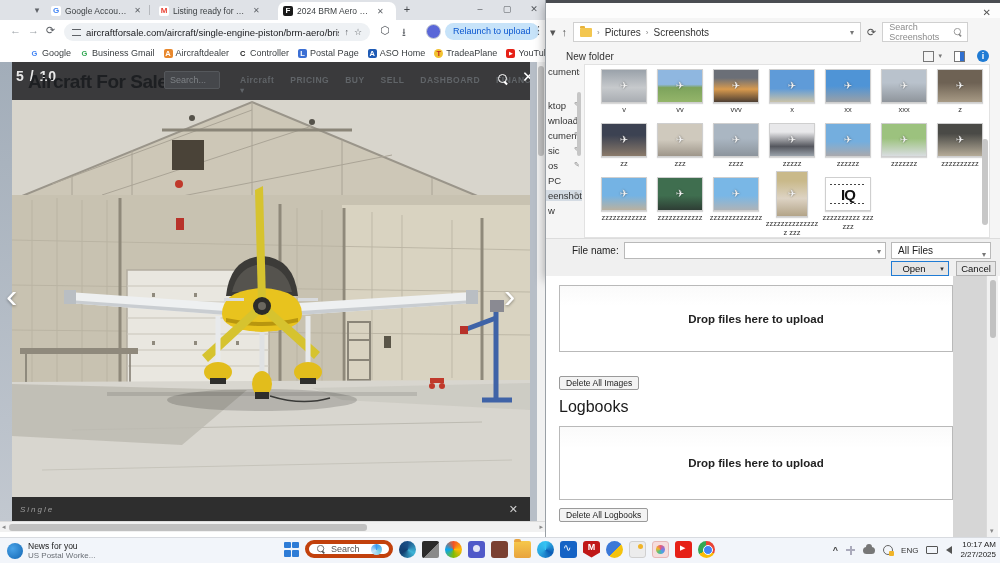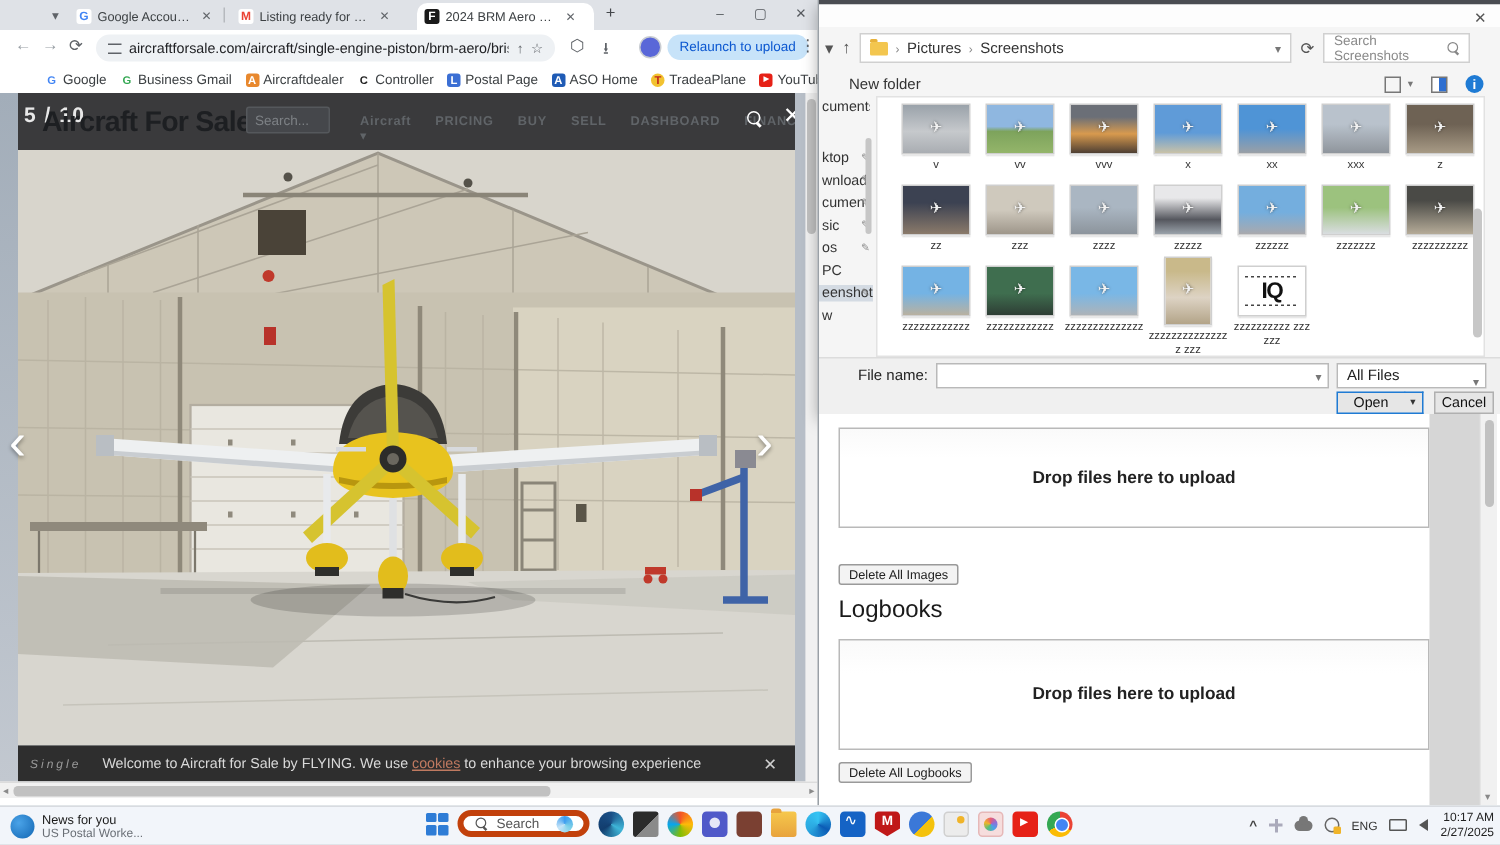--- a/index.html
+++ b/index.html
@@ -68,21 +68,21 @@
   .dlg-topline { position:absolute; left:0; top:0; width:455px; height:3px; background:#4a4d52; }
   .dlg-title { position:absolute; left:0; top:3px; width:455px; height:15px; background:#fdfdfd; }
   .dlg-x { position:absolute; right:10px; top:4px; color:#555; font-size:10px; }
   .dlg-toolbar { position:absolute; left:0; top:18px; width:455px; height:28px; display:flex; align-items:center; gap:6px; padding:0 4px; }
   .dlg-navic { color:#555; font-size:11px; }
   .crumb { width:288px; height:20px; background:#fff; border:1px solid #d0d0d0; display:flex; align-items:center; gap:5px; padding:0 6px; font-size:10px; color:#333; }
   .crumb .sep { color:#888; font-size:8px; }
   .crumb .dd { margin-left:auto; color:#777; font-size:8px; }
   .folder-y { width:12px; height:9px; background:#f3c64f; border-radius:1px; position:relative; }
   .folder-y::before { content:""; position:absolute; left:0; top:-2px; width:5px; height:2px; background:#e7b23c; border-radius:1px 1px 0 0; }
-  .dlgsearch { width:98px; height:20px; background:#fff; border:1px solid #d0d0d0; display:flex; align-items:center; padding:0 6px; font-size:9px; color:#8a8a8a; }
+  .dlgsearch { width:86px; height:20px; background:#fff; border:1px solid #d0d0d0; display:flex; align-items:center; padding:0 6px; font-size:9px; color:#8a8a8a; }
   .dlgsearch .mag { margin-left:auto; color:#888; transform:scale(.8); }
   .cmdbar { position:absolute; left:0; top:48px; width:455px; height:16px; display:flex; align-items:center; padding:0 12px; }
   .newfolder { font-size:10px; color:#333; margin-left:8px; }
   .viewics { margin-left:auto; display:flex; gap:12px; align-items:center; }
   .vic { width:11px; height:11px; border:1px solid #777; }
   .vic.split { background:linear-gradient(90deg,#fff 50%,#2f6fd0 50%); }
   .vic-dd { color:#777; font-size:7px; margin-left:-8px; }
   .info-i { width:12px; height:12px; border-radius:50%; background:#1f7bd4; color:#fff; font-size:9px; font-weight:bold; text-align:center; line-height:12px; }
   .dlg-body { position:absolute; left:0; top:64px; width:455px; height:174px; }
   .dlg-side { position:absolute; left:0; top:0; width:36px; height:174px; font-size:9.5px; color:#333; }
@@ -437,21 +437,20 @@
 
       <rect x="212" y="198" width="20" height="3" fill="#d8dadd"></rect>
       <rect x="286" y="198" width="20" height="3" fill="#d8dadd"></rect>
     </svg>
 
     <span class="chev" style="left:6px; top:218px;">‹</span>
     <span class="chev" style="left:504px; top:218px;">›</span>
 
     <div class="cookie">
       <span class="pre">Single</span>
-      <span class="msg"><span>Welcome to Aircraft for Sale by FLYING. We use </span><a href="#">cookies</a><span> to enhance your browsing experience</span></span>
       <span class="cx">✕</span>
     </div>
 
     <div style="position:absolute;left:530px;top:0;width:7px;height:459px;background:#b7bec7;"></div>
   </div>
 
   <div class="vscroll">
       <div class="vthumb"></div>
     </div>
   <div class="hscroll">

